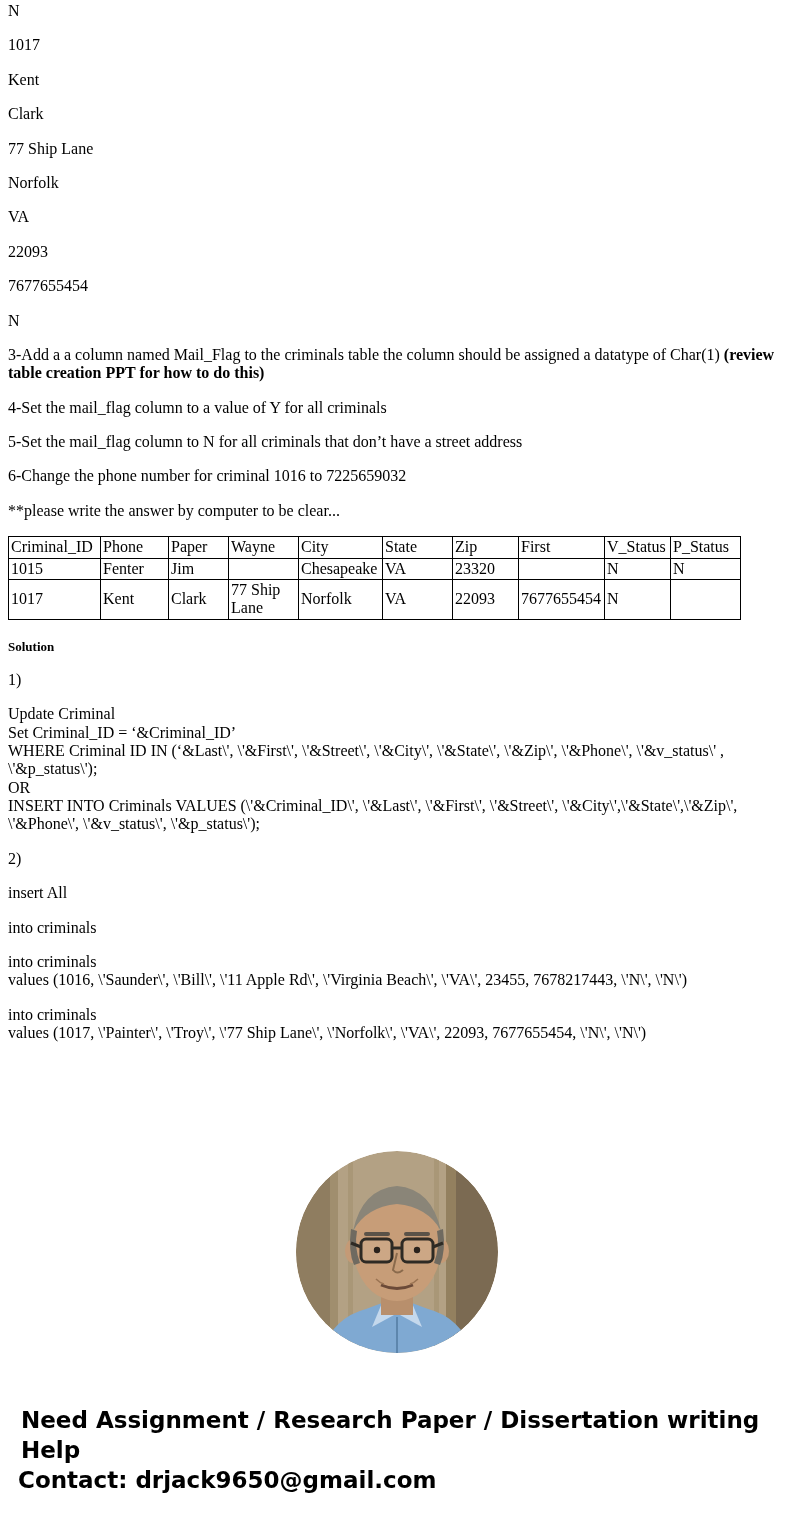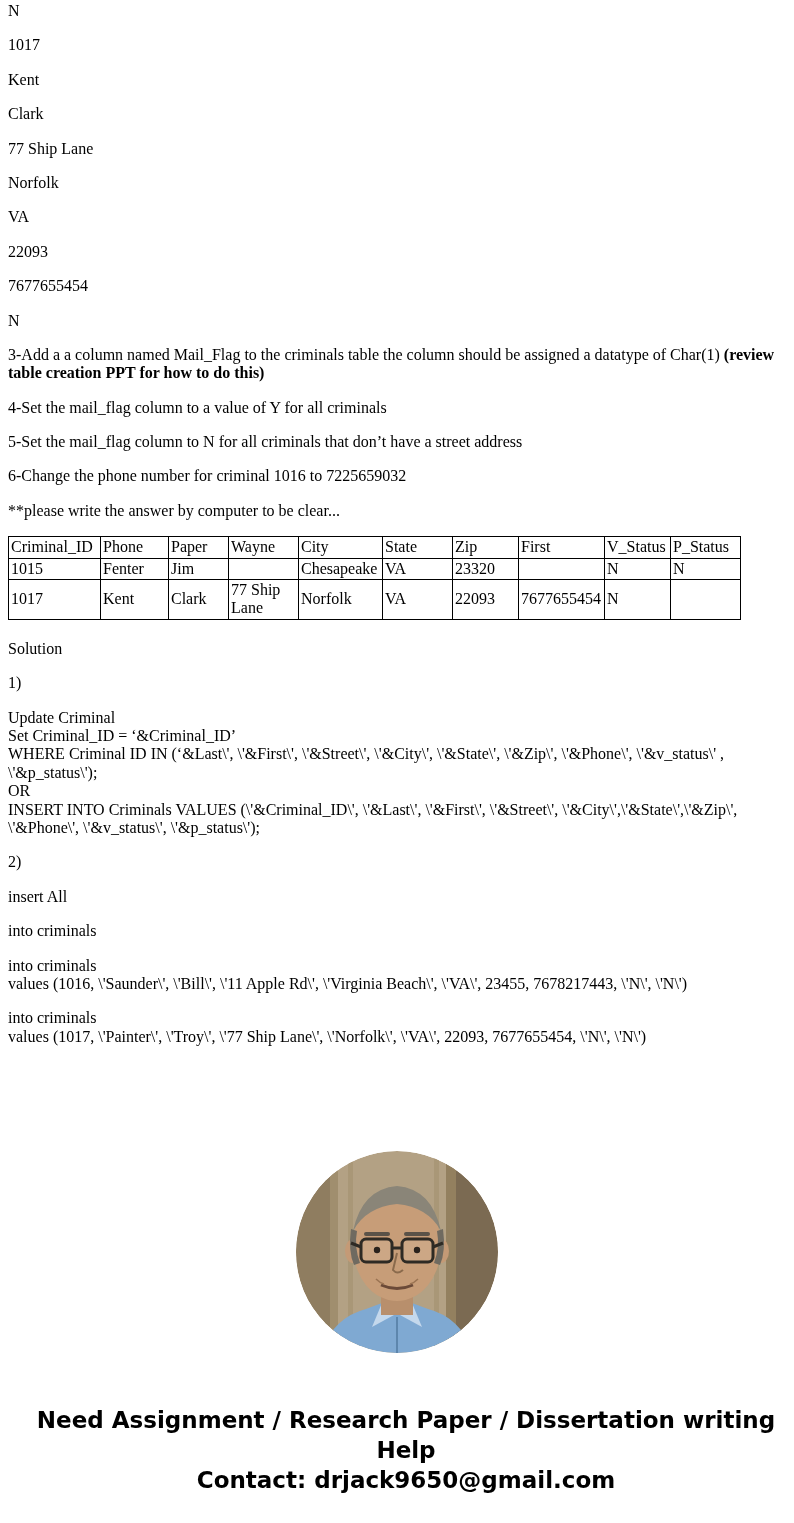--- a/index.html
+++ b/index.html
@@ -12,27 +12,27 @@
   .content p { margin:16px 0; }
   .content p.first { margin-top:2px; }
   .line { display:block; }
   b { font-weight:bold; }
 
   table.criminals { border-collapse:collapse; table-layout:fixed; margin-top:16px; width:732px; }
   table.criminals td {
     border:1px solid #000; padding:1px 2px; overflow:hidden; word-wrap:break-word;
   }
 
-  h3.solution-heading { font-size:16px; font-weight:normal; margin:20px 0 16px 0; }
+  h3.solution-heading { font-size:13px; font-weight:bold; margin:20px 0 16px 0; }
 
   .photo-wrap { margin-top:23px; display:flex; justify-content:center; }
   .photo { width:202px; height:202px; border-radius:50%; overflow:hidden; display:block; }
 
   .footer {
-    margin-top:52px; text-align:center; font-weight:bold;
+    margin-top:52px; font-weight:bold;
     font-family:"DejaVu Sans","Liberation Sans",sans-serif;
     font-size:23px; line-height:30px;margin-left:18px;
   }
   .footer .footer-heading { max-width:770px; margin:0 auto; }
   .footer .footer-contact { margin-top:0; }
 </style>
 </head>
 <body>
 
 <div class="page">

